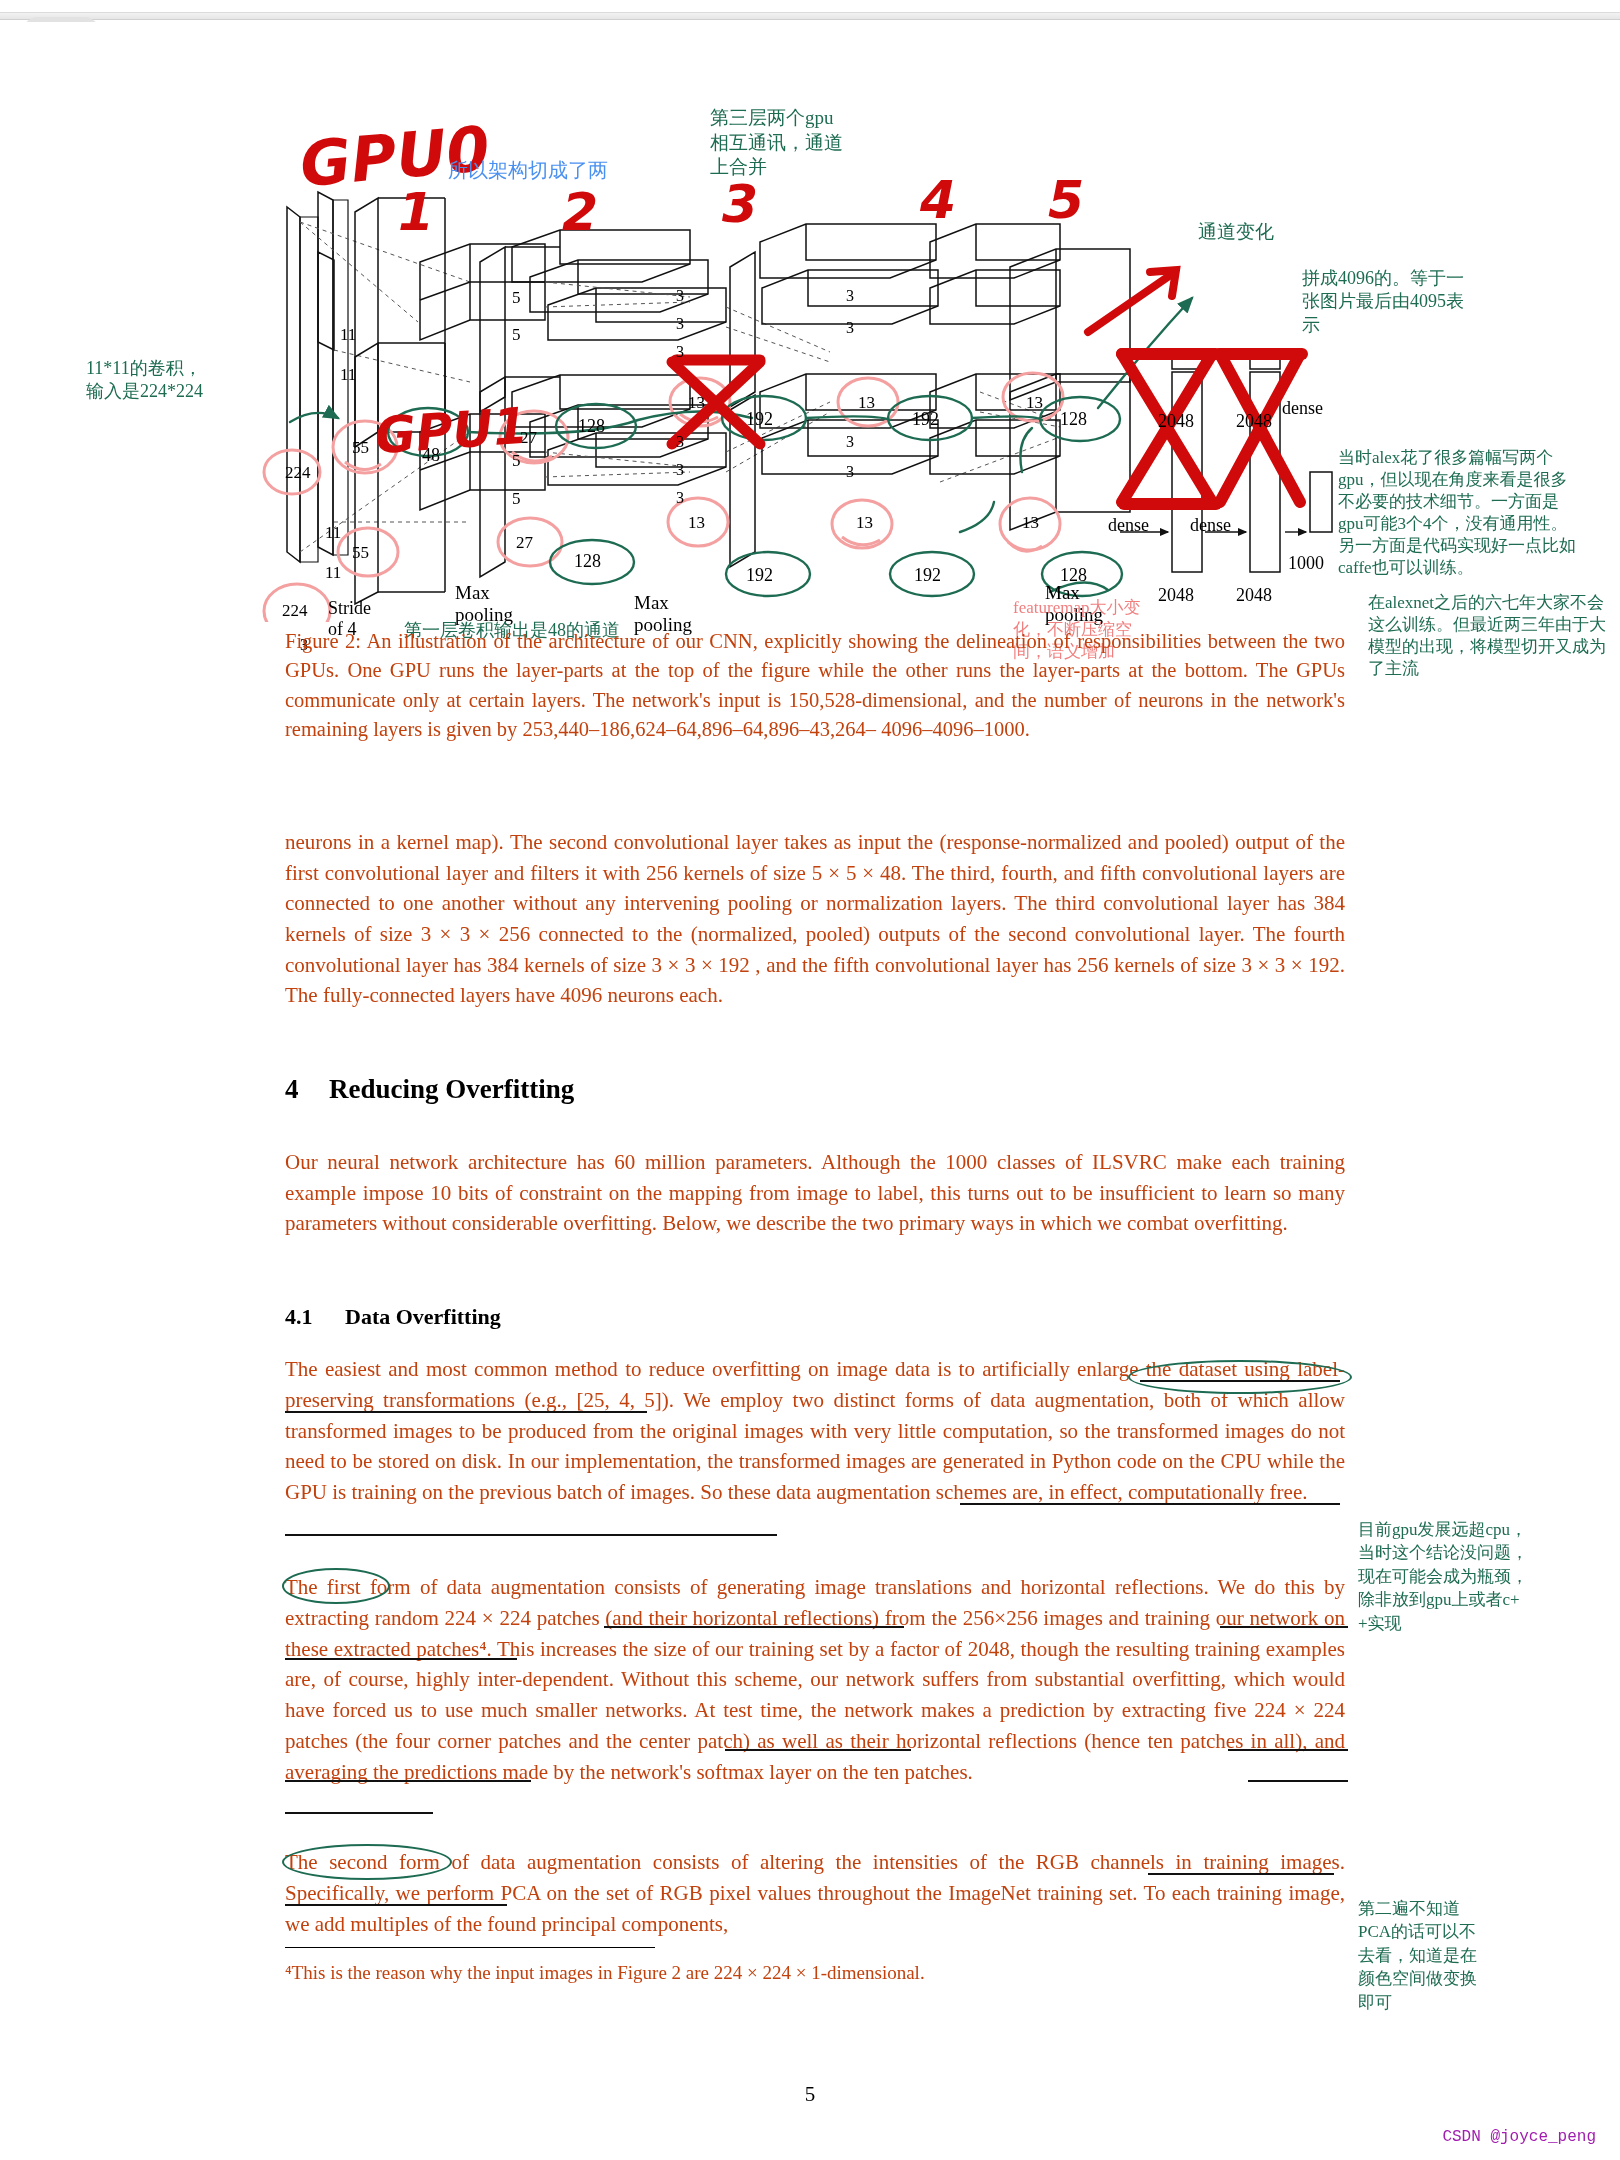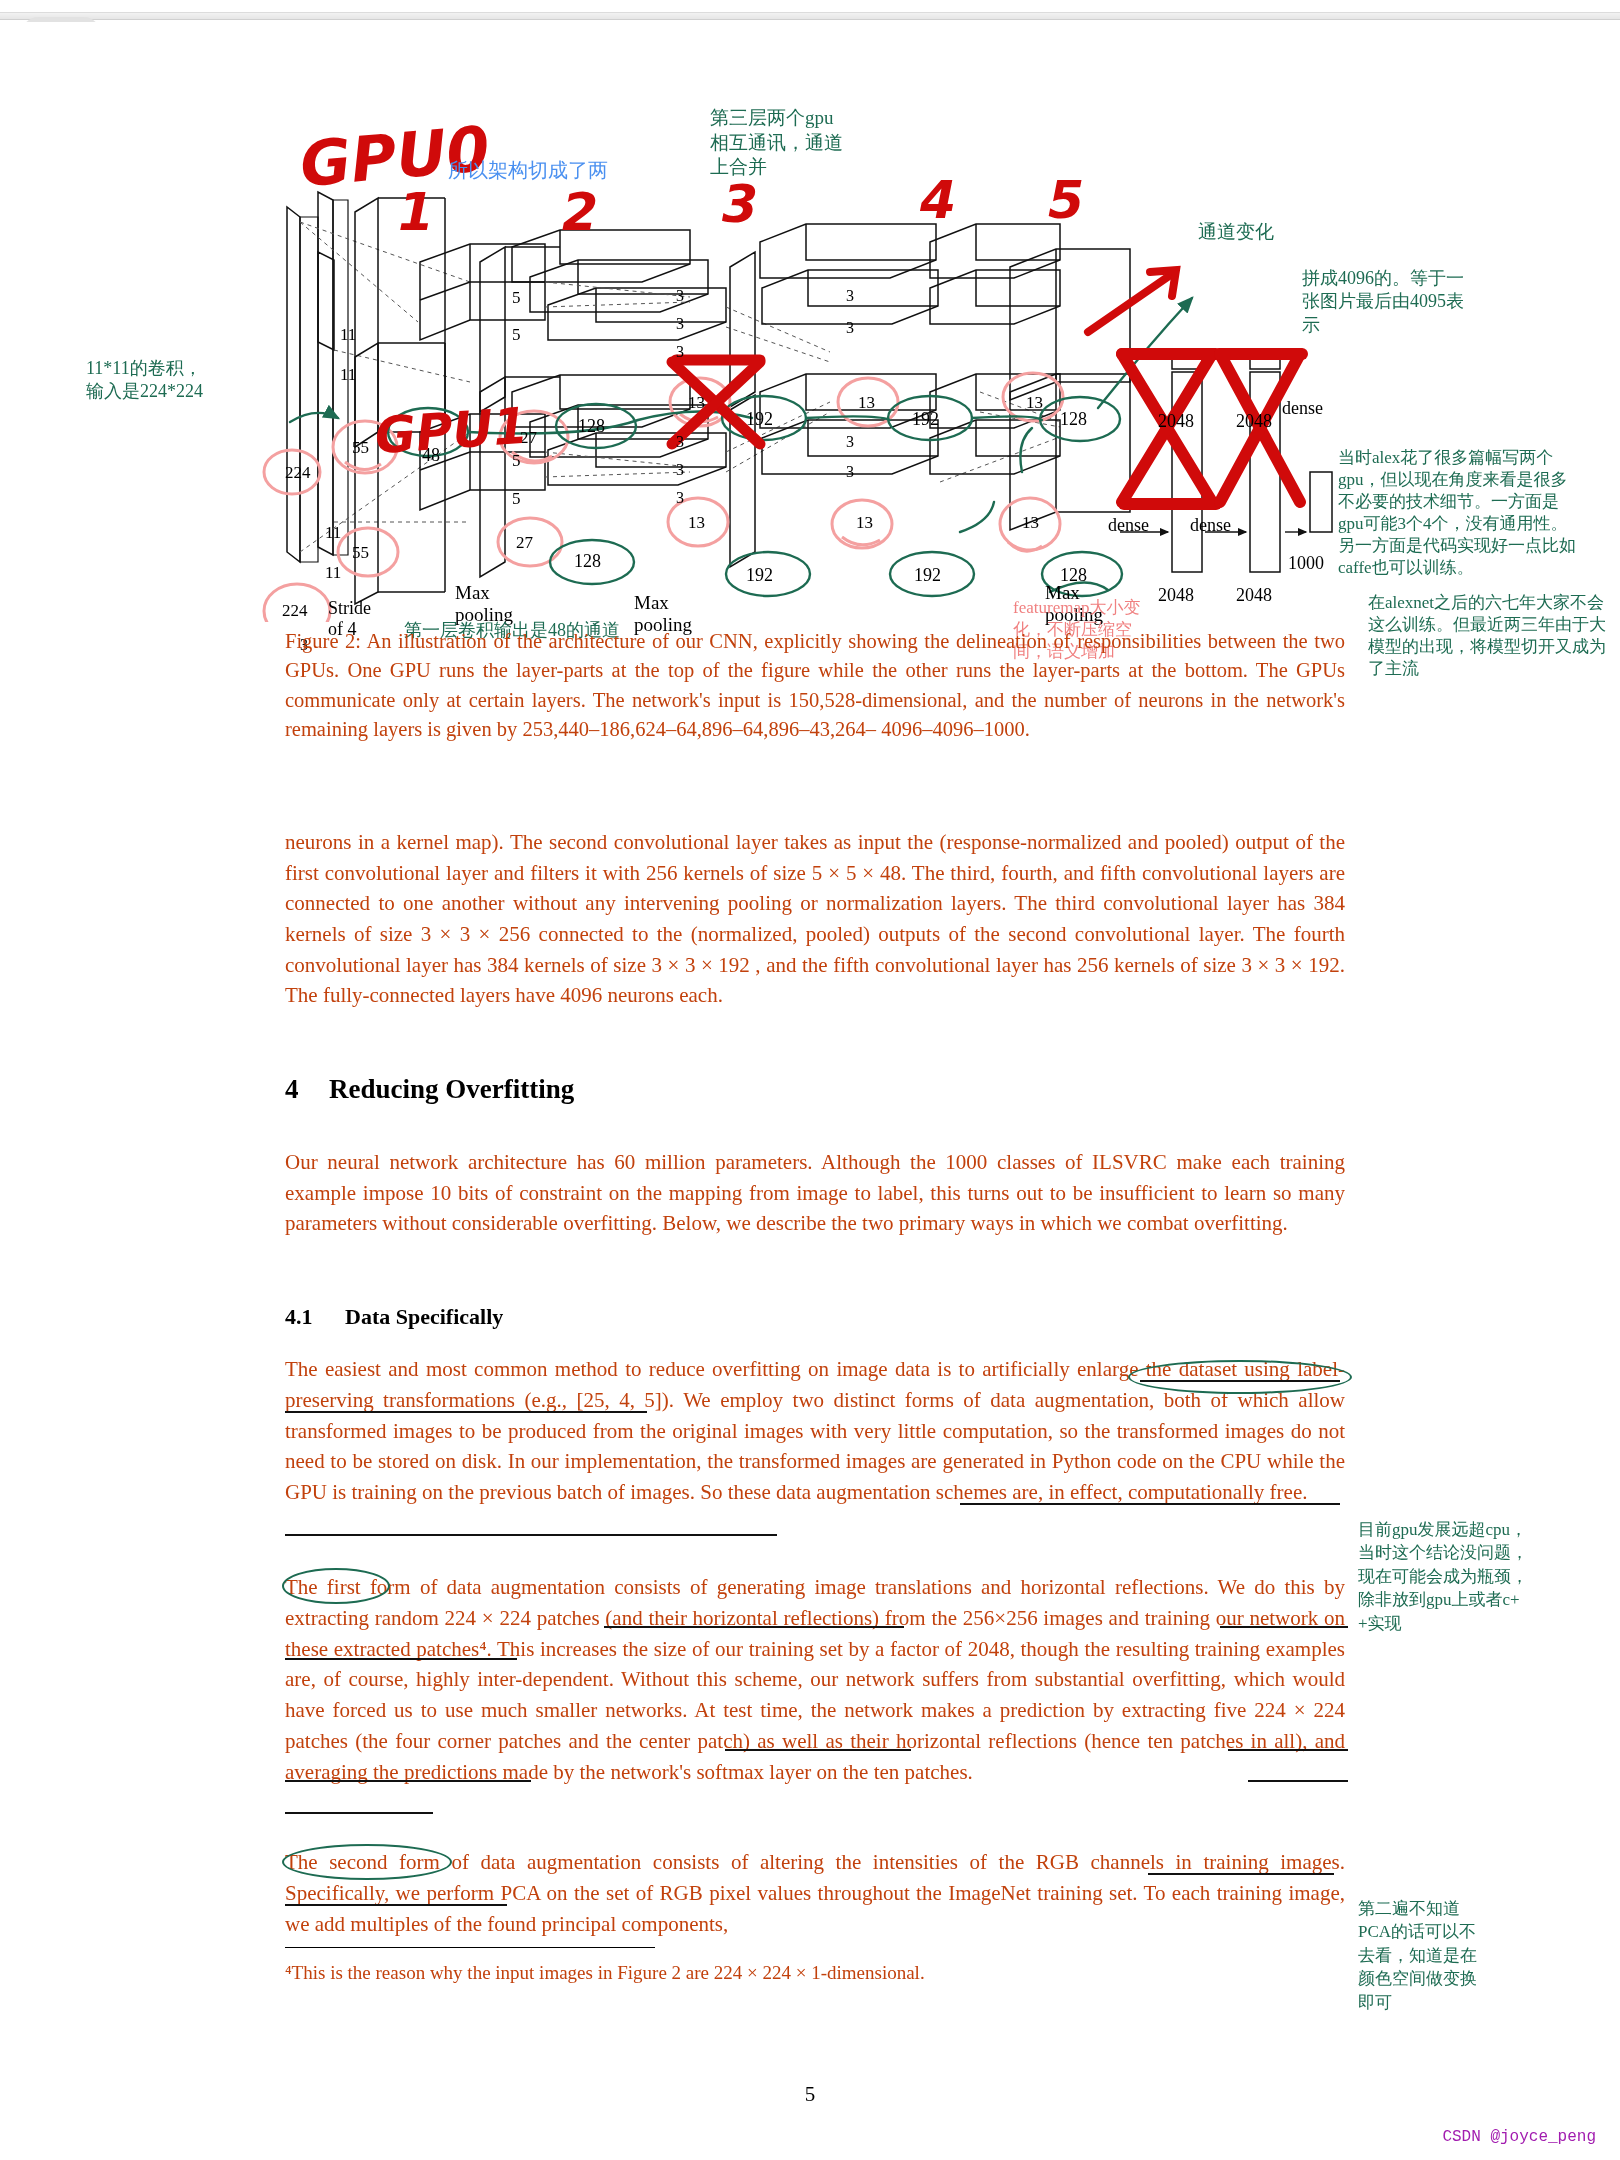--- a/index.html
+++ b/index.html
@@ -461,21 +461,21 @@
 
   <div class="doc-text" id="para-1">neurons in a kernel map). The second convolutional layer takes as input the (response-normalized and pooled) output of the first convolutional layer and filters it with 256 kernels of size 5 × 5 × 48. The third, fourth, and fifth convolutional layers are connected to one another without any intervening pooling or normalization layers. The third convolutional layer has 384 kernels of size 3 × 3 × 256 connected to the (normalized, pooled) outputs of the second convolutional layer. The fourth convolutional layer has 384 kernels of size 3 × 3 × 192 , and the fifth convolutional layer has 256 kernels of size 3 × 3 × 192. The fully-connected layers have 4096 neurons each.</div>
 
   <div id="sec-4">
     <span class="num">4</span><span>Reducing Overfitting</span>
   </div>
 
   <div class="doc-text" id="para-2">Our neural network architecture has 60 million parameters. Although the 1000 classes of ILSVRC make each training example impose 10 bits of constraint on the mapping from image to label, this turns out to be insufficient to learn so many parameters without considerable overfitting. Below, we describe the two primary ways in which we combat overfitting.</div>
 
   <div id="sec-41">
-    <span class="num">4.1</span><span>Data Specifically</span>
+    <span class="num">4.1</span><span>Data Overfitting</span>
   </div>
 
   <div class="doc-text" id="para-3">The easiest and most common method to reduce overfitting on image data is to artificially enlarge the dataset using label-preserving transformations (e.g., [25, 4, 5]). We employ two distinct forms of data augmentation, both of which allow transformed images to be produced from the original images with very little computation, so the transformed images do not need to be stored on disk. In our implementation, the transformed images are generated in Python code on the CPU while the GPU is training on the previous batch of images. So these data augmentation schemes are, in effect, computationally free.</div>
 
   <div class="doc-text" id="para-4">The first form of data augmentation consists of generating image translations and horizontal reflections. We do this by extracting random 224 × 224 patches (and their horizontal reflections) from the 256×256 images and training our network on these extracted patches⁴. This increases the size of our training set by a factor of 2048, though the resulting training examples are, of course, highly inter-dependent. Without this scheme, our network suffers from substantial overfitting, which would have forced us to use much smaller networks. At test time, the network makes a prediction by extracting five 224 × 224 patches (the four corner patches and the center patch) as well as their horizontal reflections (hence ten patches in all), and averaging the predictions made by the network's softmax layer on the ten patches.</div>
 
   <div class="doc-text" id="para-5">The second form of data augmentation consists of altering the intensities of the RGB channels in training images. Specifically, we perform PCA on the set of RGB pixel values throughout the ImageNet training set. To each training image, we add multiples of the found principal components,</div>
 
   <div id="footnote-rule"></div>
   <div class="doc-text" id="footnote">⁴This is the reason why the input images in Figure 2 are 224 × 224 × 1-dimensional.</div>

